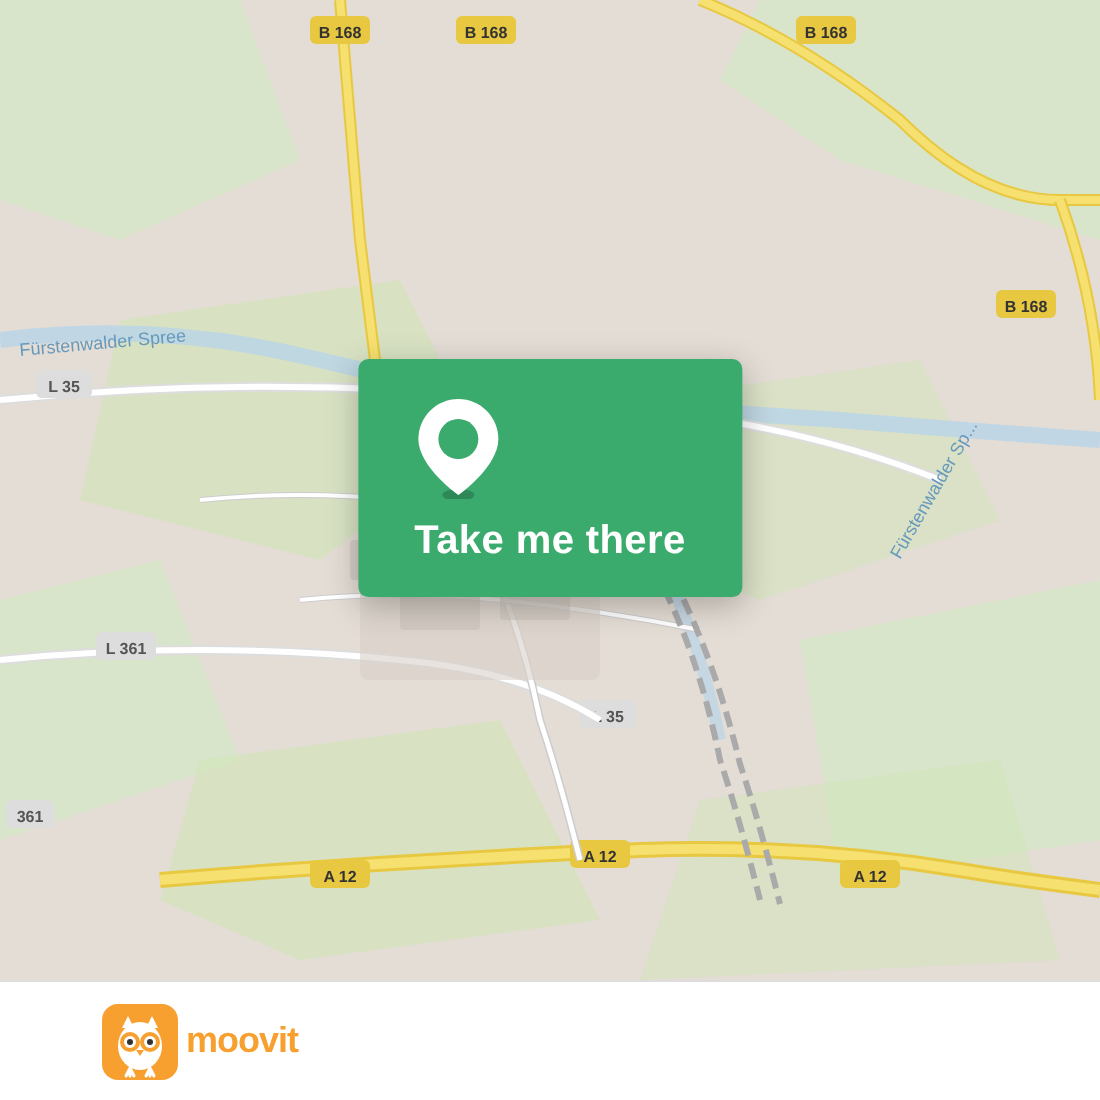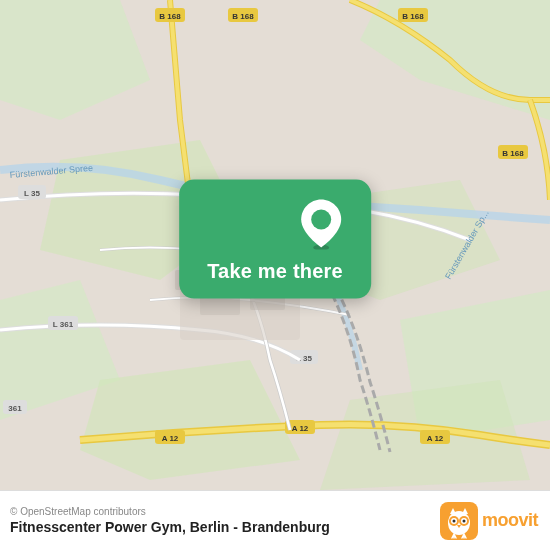--- a/index.html
+++ b/index.html
@@ -19,25 +19,25 @@
       height: 100%;
     }
 
     
     #take-me-there-card {
       position: absolute;
       top: 50%;
       left: 50%;
       transform: translate(-50%, -55%);
       background: #3aab6d;
-      border-radius: 15px;
+      border-radius: 5px;
       padding: 18px 28px 16px 28px;
       display: flex;
       flex-direction: column;
-      align-items: flex-end;
+      align-items: flex-start;
       gap: 10px;
       box-shadow: 0 4px 16px rgba(0,0,0,0.25);
       cursor: pointer;
       min-width: 180px;
     }
 
     #pin-icon {
       width: 44px;
       height: 52px;
     }
@@ -192,24 +192,20 @@
     <svg id="pin-icon" viewBox="0 0 44 52" xmlns="http://www.w3.org/2000/svg">
       <ellipse cx="22" cy="50" rx="8" ry="3" fill="rgba(0,0,0,0.2)"></ellipse>
       <path d="M 22 2 C 11 2 2 11 2 22 C 2 36 22 50 22 50 C 22 50 42 36 42 22 C 42 11 33 2 22 2 Z" fill="white"></path>
       <circle cx="22" cy="22" r="10" fill="#3aab6d"></circle>
     </svg>
     <span id="take-me-there-label">Take me there</span>
   </div>
 </div>
 
 <div id="footer">
-  <div id="footer-left">
-    <span id="copyright-text">© OpenStreetMap contributors</span>
-    <span id="location-title">Fitnesscenter Power Gym, Berlin - Brandenburg</span>
-  </div>
   <div id="moovit-logo">
 
     <svg id="moovit-icon" viewBox="0 0 38 38" xmlns="http://www.w3.org/2000/svg">
       <rect width="38" height="38" rx="8" fill="#f7a030"></rect>
 
       <ellipse cx="19" cy="21" rx="11" ry="12" fill="white"></ellipse>
 
       <polygon points="10,12 13,6 16,12" fill="white"></polygon>
       <polygon points="22,12 25,6 28,12" fill="white"></polygon>
 

